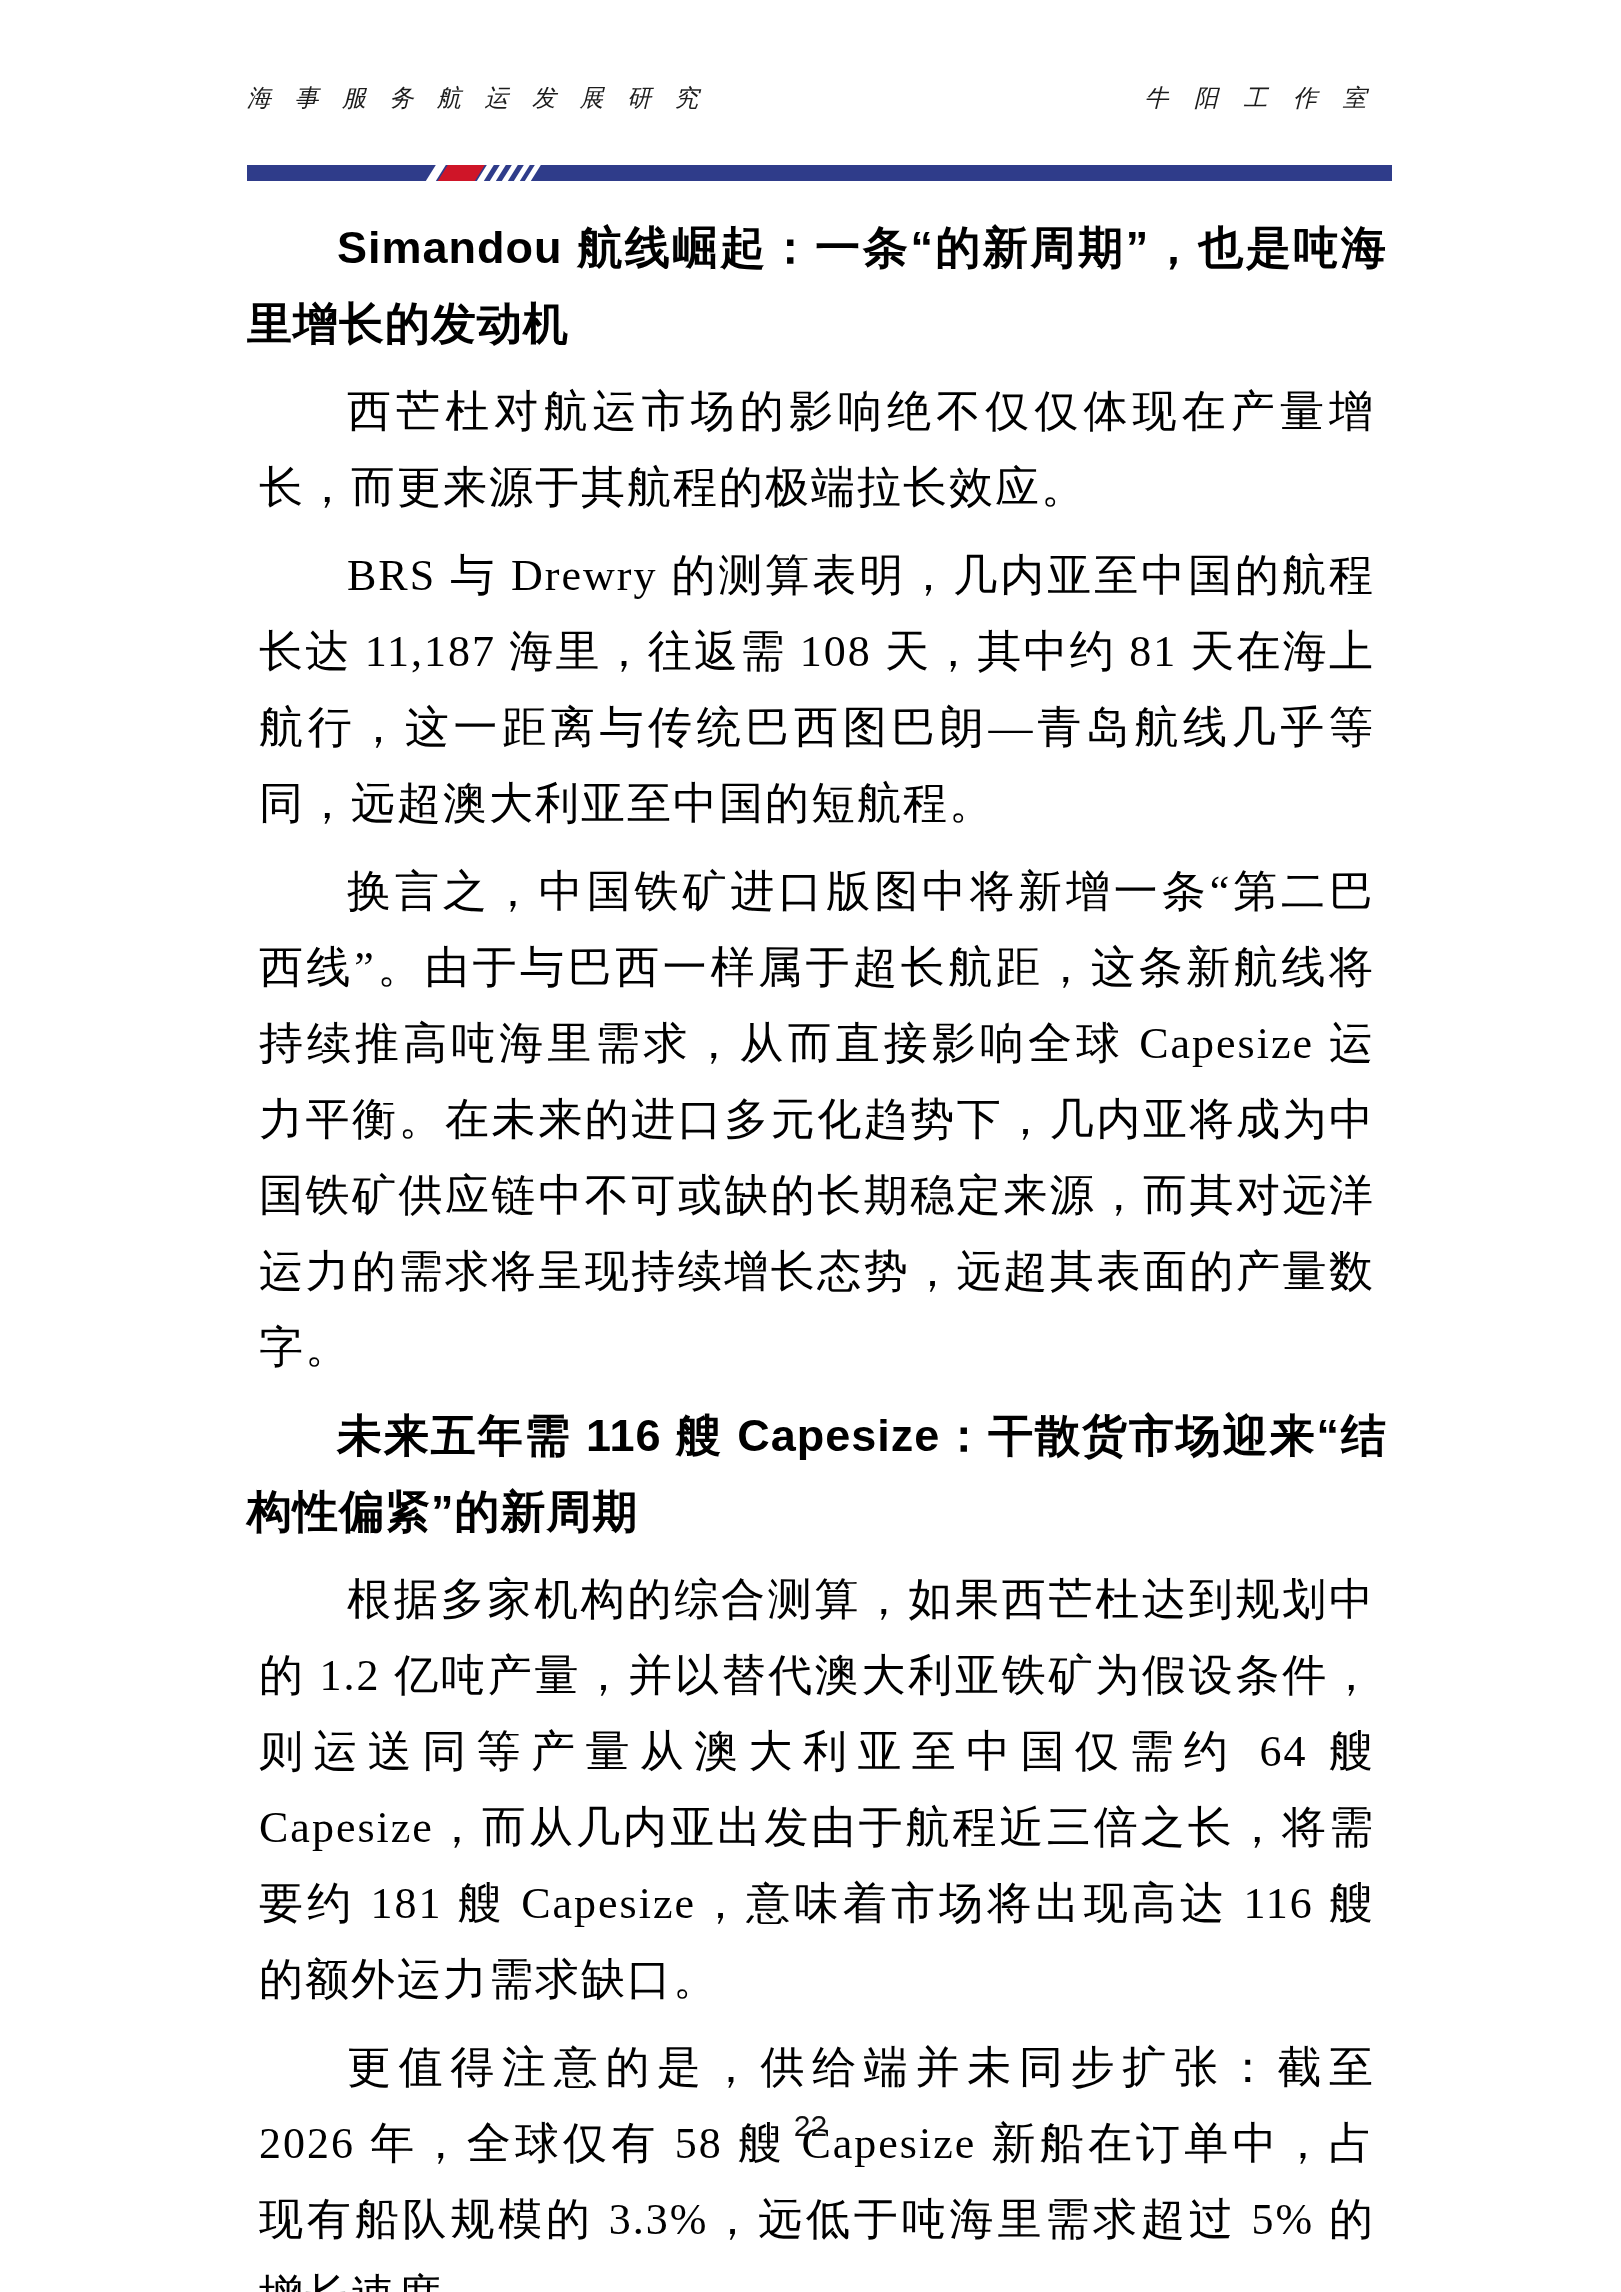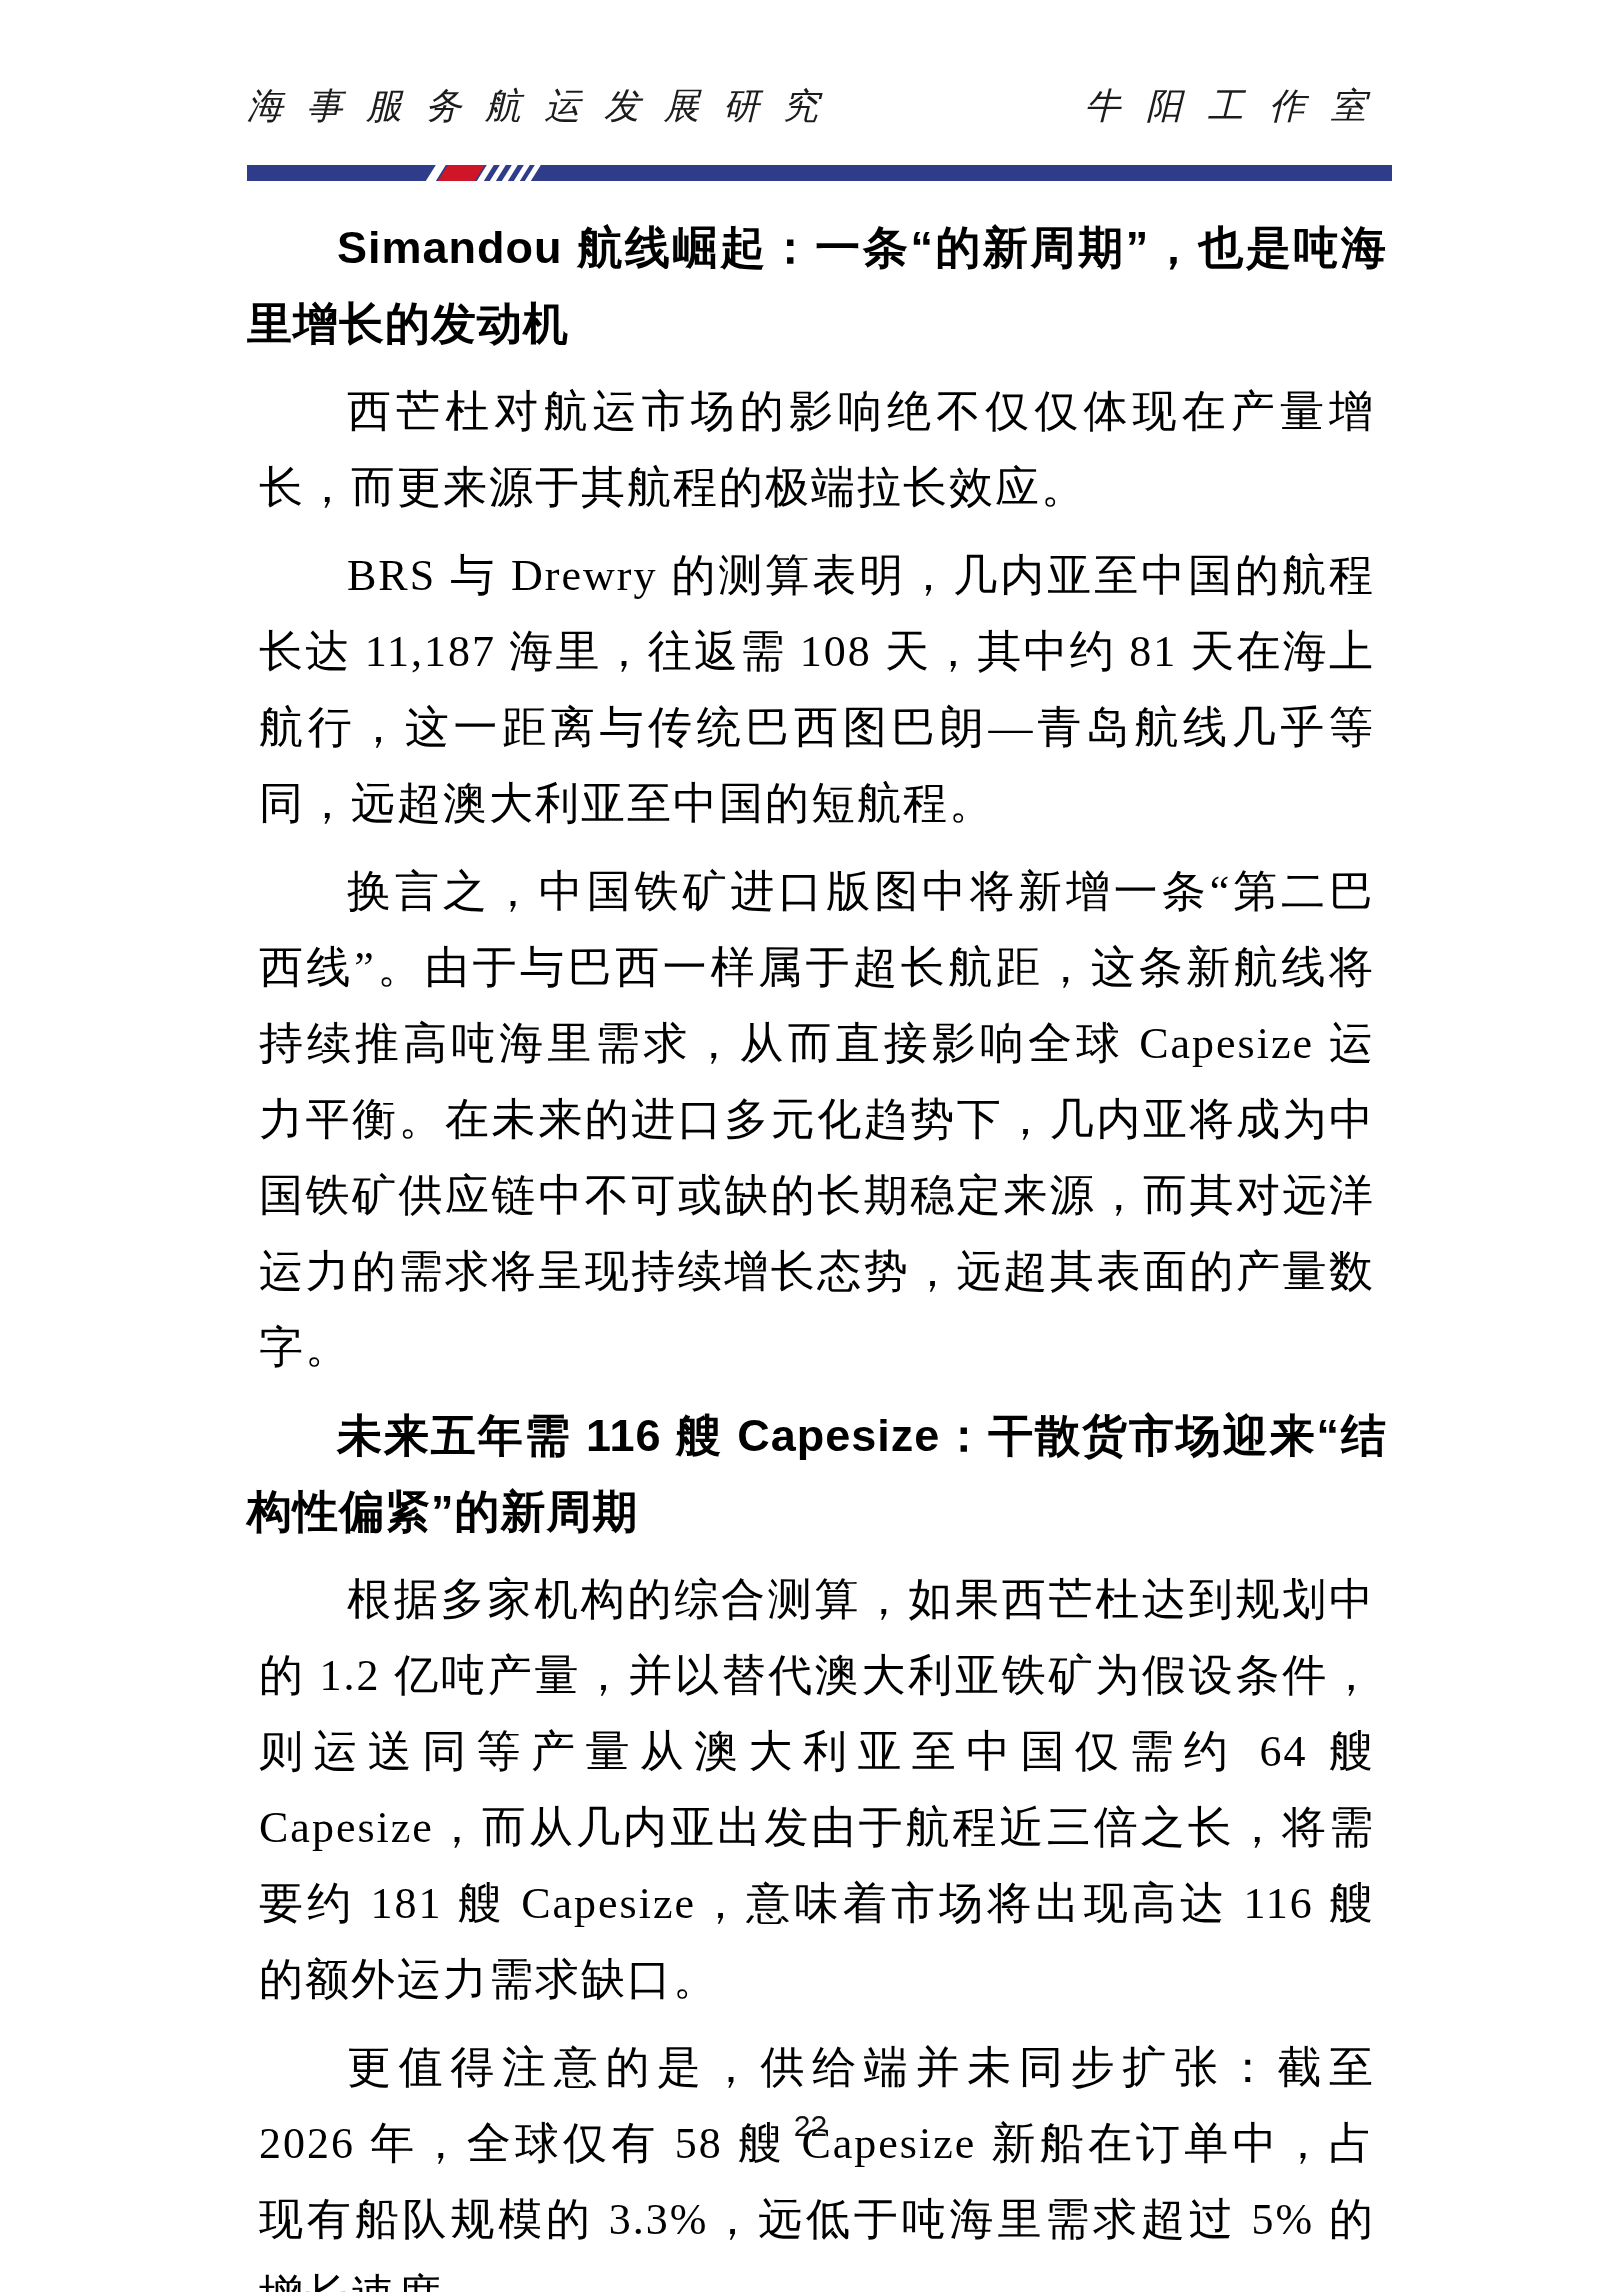--- a/index.html
+++ b/index.html
@@ -15,21 +15,21 @@
 
   
   .page-header {
     position: absolute;
     left: 247px; top: 82px; width: 1145px;
     display: flex;
     justify-content: space-between;
     align-items: flex-end;
     font-family: "DejaVu Serif", serif;
     font-style: italic;
-    font-size: 36px;
+    font-size: 24px;
     font-weight: 400;
     letter-spacing: 23.5px;
     color: #1c1c1c;
     white-space: nowrap;
   }
   .page-header .right { letter-spacing: 25.5px; margin-left: 37px; }
 
   
   .header-bar {
     position: absolute;

